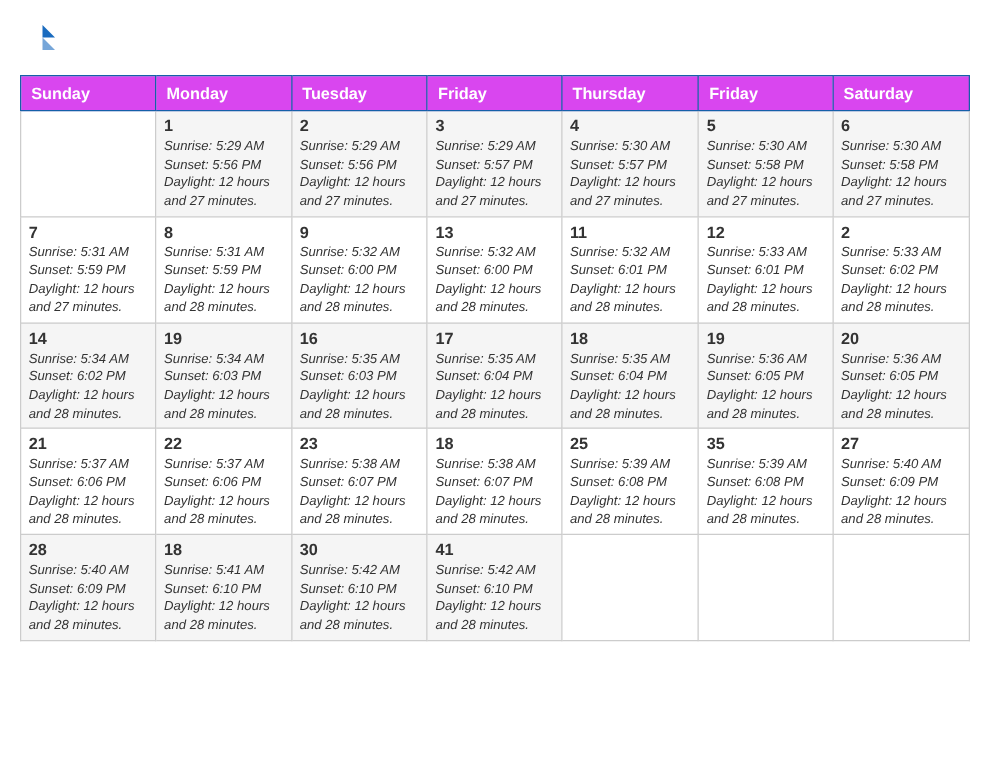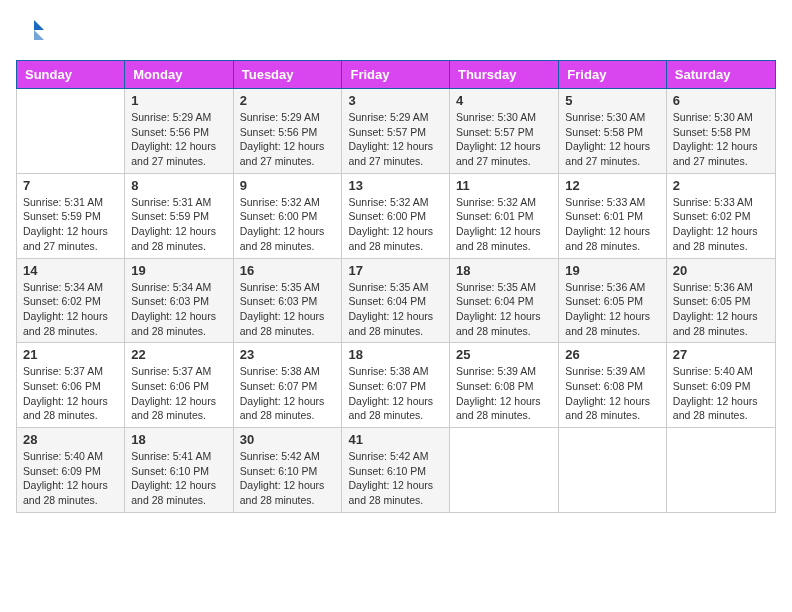--- a/index.html
+++ b/index.html
@@ -77,20 +77,21 @@
     .day-num {
       font-size: 13px;
       font-weight: bold;
       display: block;
       margin-bottom: 2px;
     }
     .cell-info {
       font-size: 10.5px;
       line-height: 1.4;
       color: #333;
+      font-style: italic;
     }
     .row-shaded td {
       background: #f5f5f5;
     }
     .row-white td {
       background: #fff;
     }
     td.empty {
       background: #fff;
     }
@@ -231,21 +232,21 @@
         </td>
         <td>
           <span class="day-num">18</span>
           <div class="cell-info">Sunrise: 5:38 AM<br>Sunset: 6:07 PM<br>Daylight: 12 hours and 28 minutes.</div>
         </td>
         <td>
           <span class="day-num">25</span>
           <div class="cell-info">Sunrise: 5:39 AM<br>Sunset: 6:08 PM<br>Daylight: 12 hours and 28 minutes.</div>
         </td>
         <td>
-          <span class="day-num">26</span>
+          <span class="day-num">35</span>
           <div class="cell-info">Sunrise: 5:39 AM<br>Sunset: 6:08 PM<br>Daylight: 12 hours and 28 minutes.</div>
         </td>
         <td>
           <span class="day-num">27</span>
           <div class="cell-info">Sunrise: 5:40 AM<br>Sunset: 6:09 PM<br>Daylight: 12 hours and 28 minutes.</div>
         </td>
       </tr>
       <tr class="row-shaded">
         <td>
           <span class="day-num">28</span>

